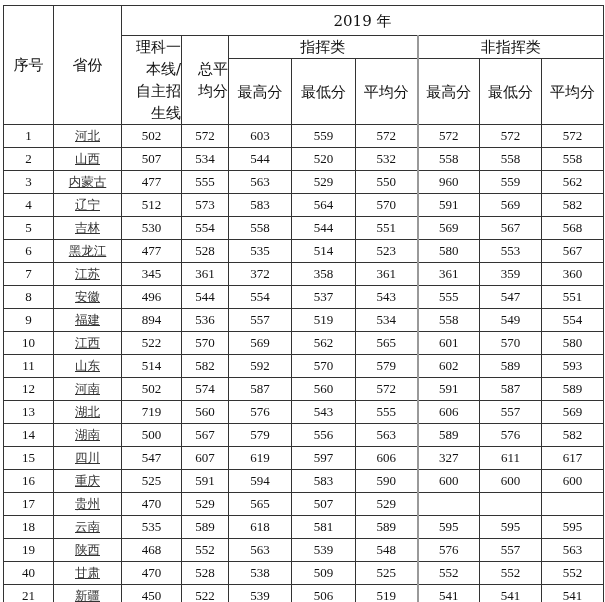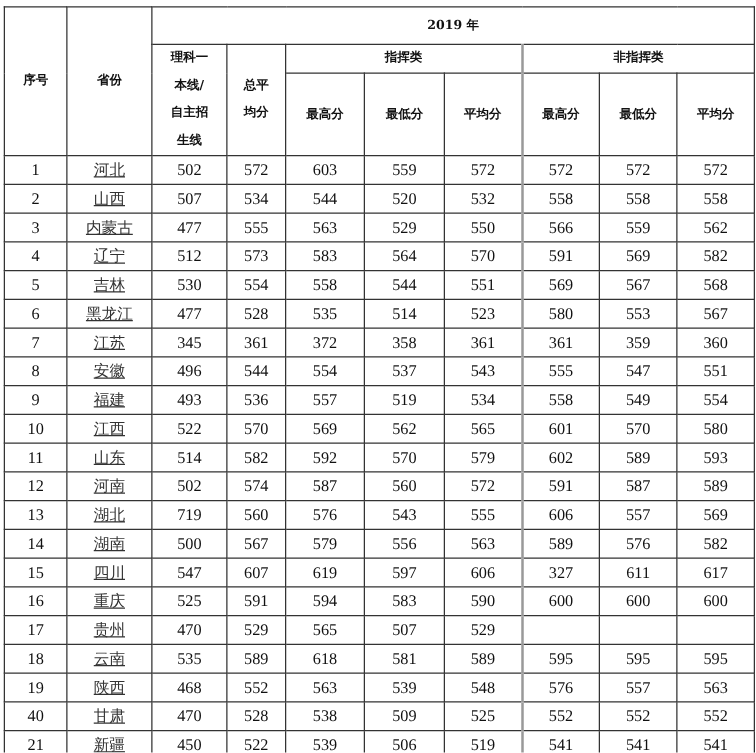--- a/index.html
+++ b/index.html
@@ -12,24 +12,24 @@
     table-layout: fixed;
   }
   .score-table td, .score-table th {
     border: 1px solid #333;
     text-align: center;
     vertical-align: middle;
     padding: 0;
     font-size: 13px;
     line-height: 22px;
   }
-  .score-table th { font-weight: bold; font-family: "DejaVu Serif", "Liberation Serif", serif; font-size: 10px; }
+  .score-table th { font-weight: normal; font-family: "DejaVu Serif", "Liberation Serif", serif; font-size: 15px; }
   .score-table tr.data-row td { height: 21.7px; }
   .score-table .sep-left { border-left: 2px solid #999; }
-  .score-table th.multi { line-height: 22px; }
+  .score-table th.multi { line-height: 22px; text-align: right; }
   .score-table td.prov { font-family: "DejaVu Sans", sans-serif; font-size: 12.5px; color: #333; text-decoration: underline; }
 </style>
 </head>
 <body>
 
 <table class="score-table">
   <colgroup>
     <col style="width:50px">
       <col style="width:68px">
       <col style="width:60px">
@@ -96,21 +96,21 @@
     <td>558</td>
   </tr>
       <tr class="data-row">
     <td>3</td>
     <td class="prov">内蒙古</td>
     <td>477</td>
     <td>555</td>
     <td>563</td>
     <td>529</td>
     <td>550</td>
-    <td class="sep-left">566</td>
+    <td class="sep-left">960</td>
     <td>559</td>
     <td>562</td>
   </tr>
       <tr class="data-row">
     <td>4</td>
     <td class="prov">辽宁</td>
     <td>512</td>
     <td>573</td>
     <td>583</td>
     <td>564</td>
@@ -163,21 +163,21 @@
     <td>554</td>
     <td>537</td>
     <td>543</td>
     <td class="sep-left">555</td>
     <td>547</td>
     <td>551</td>
   </tr>
       <tr class="data-row">
     <td>9</td>
     <td class="prov">福建</td>
-    <td>493</td>
+    <td>894</td>
     <td>536</td>
     <td>557</td>
     <td>519</td>
     <td>534</td>
     <td class="sep-left">558</td>
     <td>549</td>
     <td>554</td>
   </tr>
       <tr class="data-row">
     <td>10</td>

